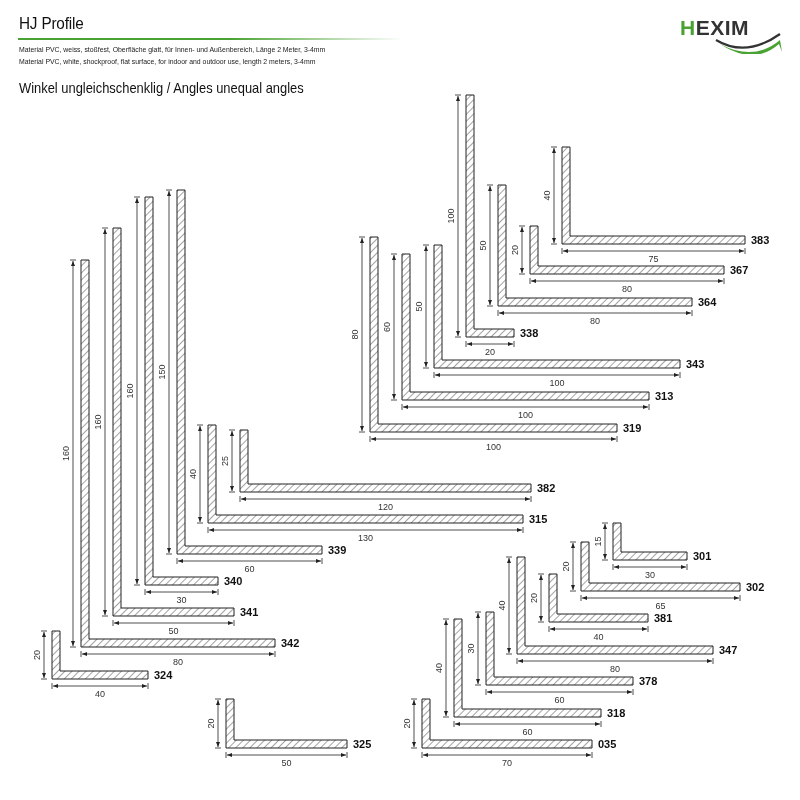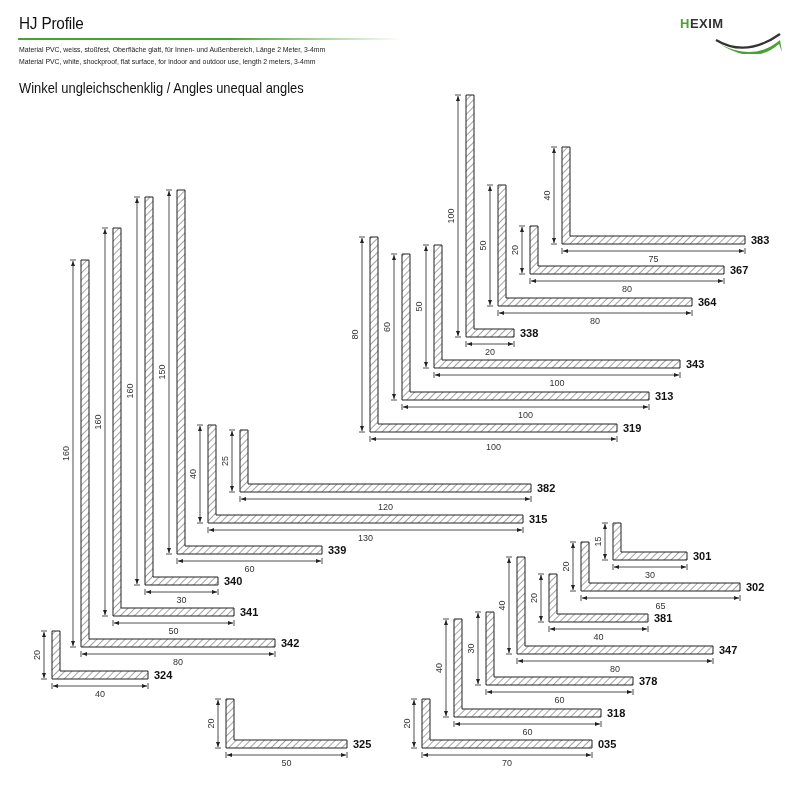--- a/index.html
+++ b/index.html
@@ -4,21 +4,21 @@
 <style>
   html, body { margin: 0; padding: 0; background: #ffffff; }
   body { width: 800px; height: 800px; position: relative; overflow: hidden; font-family: "Liberation Sans", sans-serif; }
   .title { position: absolute; left: 19px; top: 14px; font-family: "Liberation Sans Narrow", "Liberation Sans", sans-serif; font-size: 17px; color: #111; letter-spacing: -0.2px; transform: scaleX(0.9); transform-origin: left; }
   .rule { position: absolute; left: 18px; top: 38px; width: 385px; height: 2px; background: linear-gradient(to right, #4aa232 0%, #4aa232 55%, rgba(74,162,50,0) 100%); }
   .desc { position: absolute; left: 19px; font-size: 8px; color: #222; white-space: nowrap; transform: scaleX(0.86); transform-origin: left; }
   .desc.l1 { top: 45px; }
   .desc.l2 { top: 57px; }
   .section { position: absolute; left: 19px; top: 79px; font-size: 15px; color: #111; white-space: nowrap; transform: scaleX(0.86); transform-origin: left; }
   .logo { position: absolute; left: 676px; top: 14px; width: 110px; height: 40px; }
-  .logo-text { position: absolute; left: 4px; top: 2px; font-size: 13px; font-weight: bold; letter-spacing: 0.5px; color: #333; }
+  .logo-text { position: absolute; left: 4px; top: 2px; font-size: 21px; font-weight: bold; letter-spacing: 0.5px; color: #333; }
   .logo-text .h { color: #4aa232; }
   svg.drawing { position: absolute; left: 0; top: 0; }
   .plabel { font-family: "Liberation Sans", sans-serif; font-weight: bold; font-size: 11px; fill: #111; }
   .dlabel { font-family: "Liberation Sans", sans-serif; font-size: 9px; fill: #333; }
 </style>
 </head>
 <body>
 
 <div class="title">HJ Profile</div>
 <div class="rule"></div>

